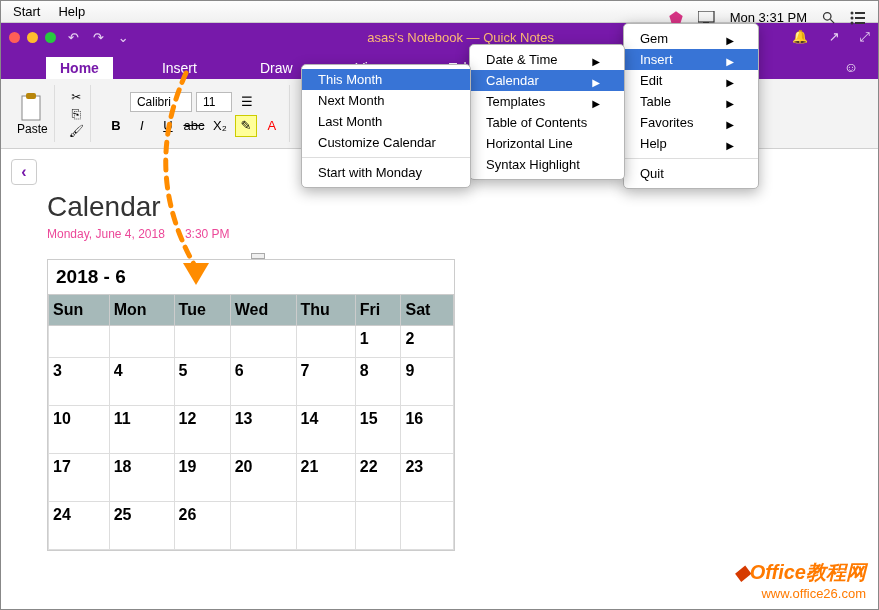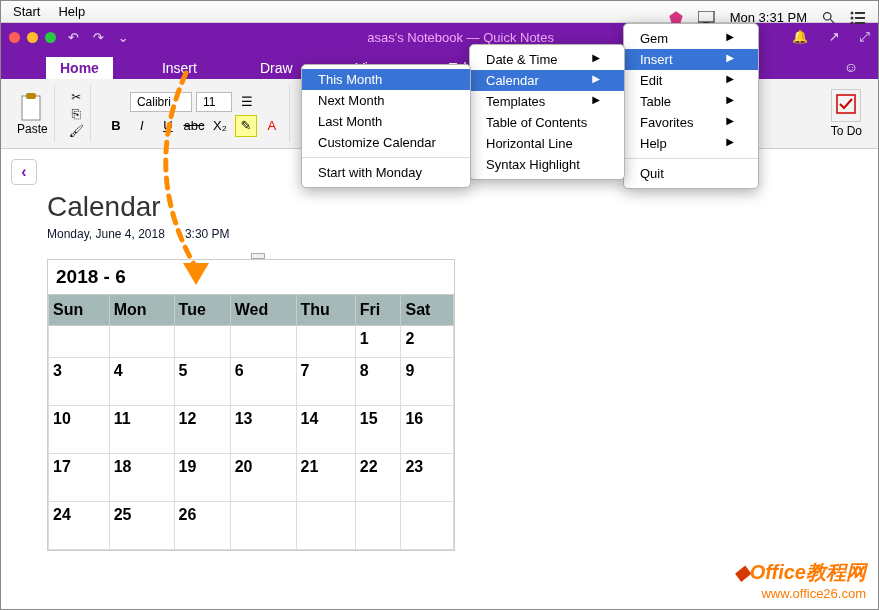--- a/index.html
+++ b/index.html
@@ -5,45 +5,45 @@
 *{margin:0;padding:0;box-sizing:border-box;font-family:-apple-system,"Segoe UI",sans-serif;}
 body{width:879px;height:610px;background:#fff;position:relative;overflow:hidden;border:1px solid #888;}
 .menubar{height:22px;background:linear-gradient(#fdfdfd,#f0f0f0);display:flex;align-items:center;padding:0 12px;font-size:13px;border-bottom:1px solid #ccc;gap:18px;}
 .menubar .right{margin-left:auto;display:flex;gap:14px;align-items:center;margin-top:12px;}
 .icon{display:inline-flex;align-items:center;justify-content:center;}
 .titlebar{height:28px;background:#7719aa;display:flex;align-items:center;padding:0 8px;color:#fff;font-size:13px;}
 .traffic{display:flex;gap:7px;}
 .dot{width:11px;height:11px;border-radius:50%;}
 .red{background:#ff5f57;}.yellow{background:#febc2e;}.green{background:#28c840;}
 .qat{display:flex;gap:14px;margin-left:12px;color:#e8d5f2;}
-.doctitle{flex:1;text-align:center;color:#f0abfc;}
+.doctitle{flex:1;text-align:center;color:#fdba74;}
 .titleright{display:flex;gap:20px;color:#e8d5f2;}
 .tabs{height:28px;background:#7719aa;display:flex;align-items:flex-end;padding-left:10px;font-size:14px;}
 .tab{padding:3px 14px;color:#fff;cursor:pointer;margin-left:35px;}
 .tab.active{background:#fff;color:#7719aa;font-weight:600;}
 .tabs .smile{margin-left:auto;margin-right:12px;color:#fff;padding:4px 8px;}
 .ribbon{height:70px;background:#f3f3f3;border-bottom:1px solid #d0d0d0;display:flex;align-items:center;padding:6px 10px;gap:8px;font-size:12px;}
 .rgroup{display:flex;flex-direction:column;align-items:center;gap:2px;padding:0 6px;border-right:1px solid #ddd;height:100%;justify-content:center;}
 .clipbtn{display:flex;flex-direction:column;align-items:center;}
 .rrow{display:flex;gap:4px;align-items:center;}
 .rbtn{width:22px;height:22px;display:flex;align-items:center;justify-content:center;border:1px solid transparent;font-size:13px;}
 .fontsel{border:1px solid #bbb;padding:2px 20px 2px 6px;font-size:12px;background:#fff;}
 .pagearea{padding:10px 0 0 10px;}
 .backbtn{width:26px;height:26px;border:1px solid #ccc;border-radius:4px;display:flex;align-items:center;justify-content:center;margin-bottom:6px;color:#7719aa;font-weight:bold;}
 .pgtitle{font-size:28px;font-family:"Segoe UI Light",sans-serif;color:#333;margin-left:36px;}
-.pgdate{font-size:12px;color:#0f172a;margin-left:36px;margin-top:4px;}
+.pgdate{font-size:12px;color:#ec4899;margin-left:36px;margin-top:4px;}
 .calbox{margin:18px 0 0 36px;border:1px solid #ccc;width:408px;position:relative;}
 .calhandle{position:absolute;top:-7px;left:50%;width:14px;height:6px;border:1px solid #aaa;background:#f0f0f0;}
 .calhead{font-size:19px;font-weight:bold;padding:6px 8px;}
 .caltbl{width:100%;border-collapse:collapse;font-size:16px;}
 .caltbl th{background:#a6b9b9;text-align:left;padding:6px 4px;font-weight:bold;border:1px solid #ccc;}
 .caltbl td{border:1px solid #ddd;height:32px;vertical-align:top;padding:4px;font-weight:bold;}
 .caltbl tr.tall td{height:48px;}
 .menu{position:absolute;background:#fff;border:1px solid #b5b5b5;border-radius:5px;box-shadow:0 4px 14px rgba(0,0,0,0.3);font-size:13px;padding:4px 0;}
-.mitem{padding:3px 24px 3px 16px;display:flex;align-items:flex-start;white-space:nowrap;}
+.mitem{padding:3px 24px 3px 16px;display:flex;align-items:flex-end;white-space:nowrap;}
 .mitem.hl{background:#3874d6;color:#fff;}
 .mitem .arr{margin-left:auto;padding-left:20px;font-size:10px;}
 .msep{height:1px;background:#ddd;margin:4px 0;}
 .watermark{position:absolute;right:12px;bottom:8px;text-align:right;}
 .wm1{color:#ff7a00;font-weight:bold;font-size:20px;font-style:italic;}
 .wm2{color:#ff7a00;font-size:13px;}
 .arrow-svg{position:absolute;left:150px;top:62px;pointer-events:none;}
 .gem-icon{width:16px;height:16px;}
 </style>
 </head>
@@ -139,29 +139,20 @@
       <span class="rbtn" style="font-weight:bold">B</span>
       <span class="rbtn" style="font-style:italic">I</span>
       <span class="rbtn" style="text-decoration:underline">U</span>
       <span class="rbtn" style="text-decoration:line-through">abc</span>
       <span class="rbtn">X₂</span>
       <span class="rbtn" style="background:#ffff99;border:1px solid #cc0">✎</span>
       <span class="rbtn" style="color:red">A</span>
     </div>
   </div>
   <div style="flex:1"></div>
-  <div class="rgroup" style="border:none;">
-    <div style="border:1px solid #ccc;padding:4px;">
-      <svg width="20" height="20" viewBox="0 0 20 20">
-          <rect x="1" y="1" width="18" height="18" fill="none" stroke="#c00" stroke-width="1.5"></rect>
-          <path d="M4 10 L8 14 L16 5" fill="none" stroke="#c00" stroke-width="2"></path>
-        </svg>
-    </div>
-    <span>To Do</span>
-  </div>
 </div>
 
 <div class="pagearea">
   <div class="backbtn">‹</div>
   <div class="pgtitle">Calendar</div>
   <div class="pgdate">
     <span>Monday, June 4, 2018</span>&nbsp;&nbsp;&nbsp;&nbsp;&nbsp;&nbsp;<span>3:30 PM</span>
   </div>
 
   <div class="calbox">

